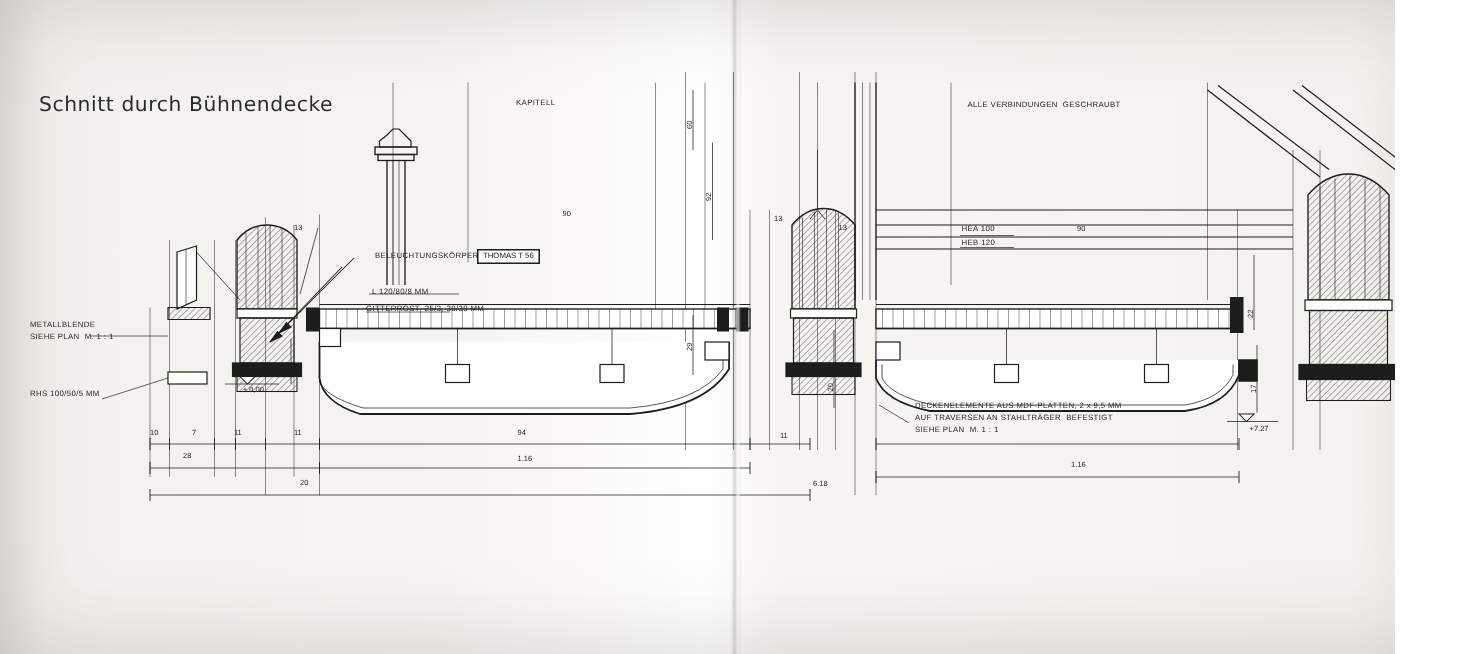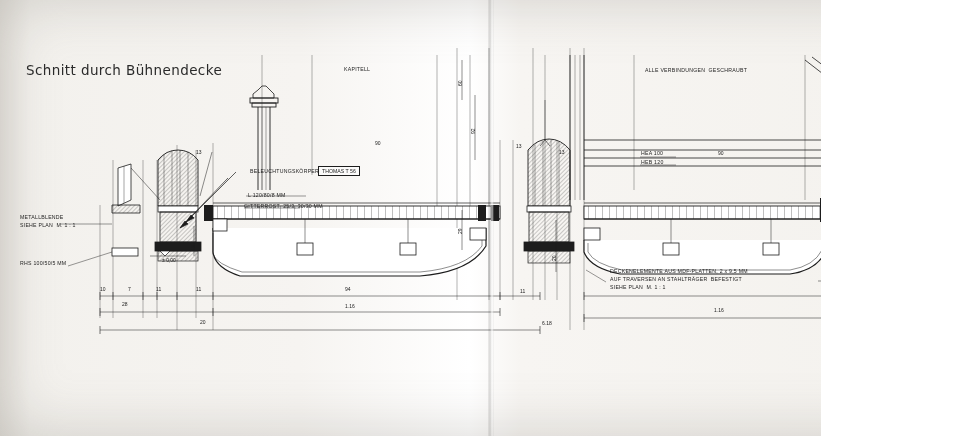--- a/index.html
+++ b/index.html
@@ -2,21 +2,21 @@
 <html><head>
 <meta charset="utf-8">
 <style>
   html, body {
     margin: 0;
     padding: 0;
     background: #ffffff;
   }
   #page {
     position: relative;
-    width: 821px;
+    width: 930px;
     height: 436px;
     background: #8b5cf6;
     overflow: hidden;
     font-family: "Liberation Sans", sans-serif;
   }
   
   .paper {
     position: absolute;
     left: 0; top: 0;
     width: 974px; height: 436px;

